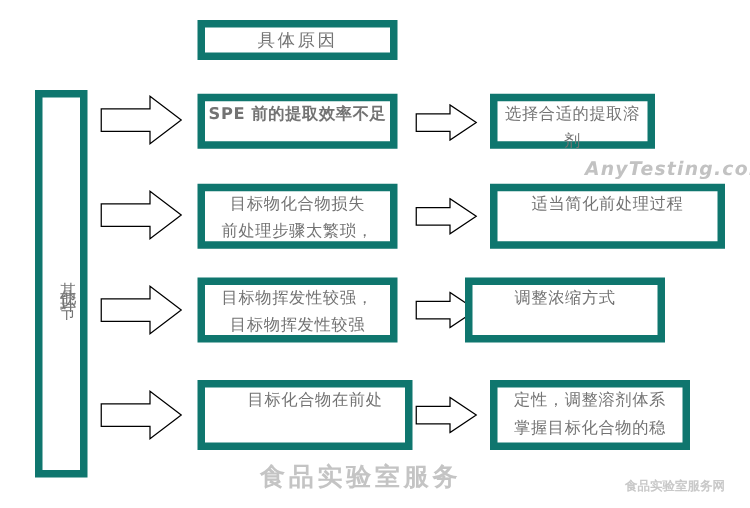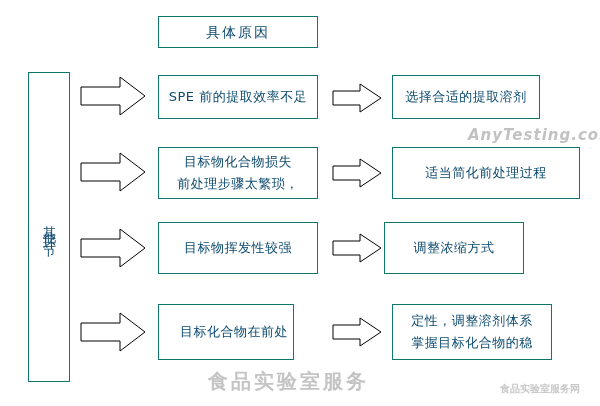--- a/index.html
+++ b/index.html
@@ -15,27 +15,27 @@
   }
   #canvas {
     position: relative;
     width: 600px;
     height: 406px;
     background: #ffffff;
   }
   .box {
     position: absolute;
     box-sizing: border-box;
-    border: 1px solid #0f766e;
+    border: 6px solid #0f766e;
     background: #ffffff;
     display: flex;
-    align-items: center;
+    align-items: flex-start;
     justify-content: center;
     text-align: center;
-    color: #0c4a6e;
+    color: #737373;
     font-size: 13px;
     line-height: 22px;
     letter-spacing: 0.5px;
   }
   .header-box {
     font-size: 14px;
     letter-spacing: 2px;
   }
   .left-box {
     writing-mode: vertical-rl;
@@ -88,31 +88,31 @@
 
   <div class="box left-box" style="left:28px; top:72px; width:42px; height:310px;">
     <span>其他环节</span>
   </div>
 
   <div class="arrow" style="left:80px; top:76px; width:66px; height:40px;">
     <svg width="66" height="40" viewBox="0 0 66 40">
       <polygon points="1,11 40,11 40,1 65,20 40,39 40,29 1,29" fill="#ffffff" stroke="#000000" stroke-width="1"></polygon>
     </svg>
   </div>
-  <div class="box" style="left:158px; top:75px; width:160px; height:44px;">
+  <div class="box" style="left:158px; top:75px; width:160px; height:44px;font-weight:bold;">
     <span>
         <span class="line2">SPE 前的提取效率不足</span>
       </span>
   </div>
   <div class="arrow" style="left:332px; top:83px; width:50px; height:30px;">
     <svg width="50" height="30" viewBox="0 0 50 30">
       <polygon points="1,8 28,8 28,1 49,15 28,29 28,22 1,22" fill="#ffffff" stroke="#000000" stroke-width="1"></polygon>
     </svg>
   </div>
-  <div class="box" style="left:392px; top:75px; width:148px; height:44px;">
+  <div class="box" style="left:392px; top:75px; width:132px; height:44px;">
     <span>
         <span class="line2">选择合适的提取溶剂</span>
       </span>
   </div>
 
   <div class="arrow" style="left:80px; top:152px; width:66px; height:40px;">
     <svg width="66" height="40" viewBox="0 0 66 40">
       <polygon points="1,11 40,11 40,1 65,20 40,39 40,29 1,29" fill="#ffffff" stroke="#000000" stroke-width="1"></polygon>
     </svg>
   </div>
@@ -133,40 +133,41 @@
       </span>
   </div>
 
   <div class="arrow" style="left:80px; top:228px; width:66px; height:40px;">
     <svg width="66" height="40" viewBox="0 0 66 40">
       <polygon points="1,11 40,11 40,1 65,20 40,39 40,29 1,29" fill="#ffffff" stroke="#000000" stroke-width="1"></polygon>
     </svg>
   </div>
   <div class="box" style="left:158px; top:222px; width:160px; height:52px;">
     <span>
+      <span class="line2">目标物挥发性较强，</span>
       <span class="line2">目标物挥发性较强</span>
     </span>
   </div>
   <div class="arrow" style="left:332px; top:233px; width:50px; height:30px;">
     <svg width="50" height="30" viewBox="0 0 50 30">
       <polygon points="1,8 28,8 28,1 49,15 28,29 28,22 1,22" fill="#ffffff" stroke="#000000" stroke-width="1"></polygon>
     </svg>
   </div>
-  <div class="box" style="left:384px; top:222px; width:140px; height:52px;">
+  <div class="box" style="left:372px; top:222px; width:160px; height:52px;">
     <span>
         <span class="line2">调整浓缩方式</span>
       </span>
   </div>
 
   <div class="arrow" style="left:80px; top:312px; width:66px; height:40px;">
     <svg width="66" height="40" viewBox="0 0 66 40">
       <polygon points="1,11 40,11 40,1 65,20 40,39 40,29 1,29" fill="#ffffff" stroke="#000000" stroke-width="1"></polygon>
     </svg>
   </div>
-  <div class="box" style="left:158px; top:304px; width:136px; height:56px;padding-left:16px;">
+  <div class="box" style="left:158px; top:304px; width:172px; height:56px;padding-left:16px;">
     <span>
       <span class="line2">目标化合物在前处</span>
     </span>
   </div>
   <div class="arrow" style="left:332px; top:317px; width:50px; height:30px;">
     <svg width="50" height="30" viewBox="0 0 50 30">
       <polygon points="1,8 28,8 28,1 49,15 28,29 28,22 1,22" fill="#ffffff" stroke="#000000" stroke-width="1"></polygon>
     </svg>
   </div>
   <div class="box" style="left:392px; top:304px; width:160px; height:56px;">

